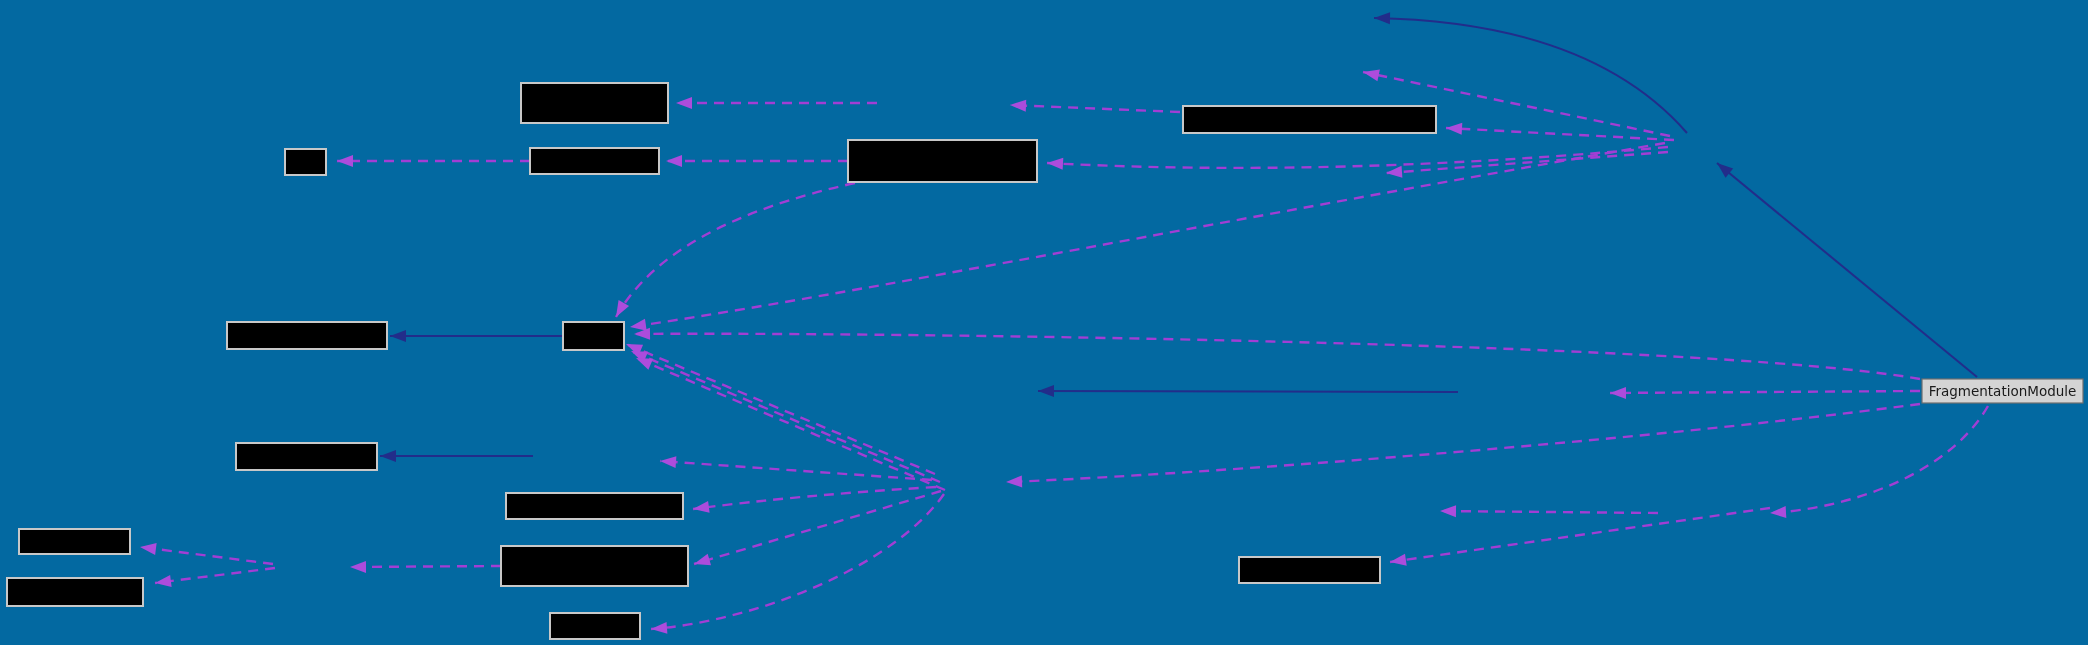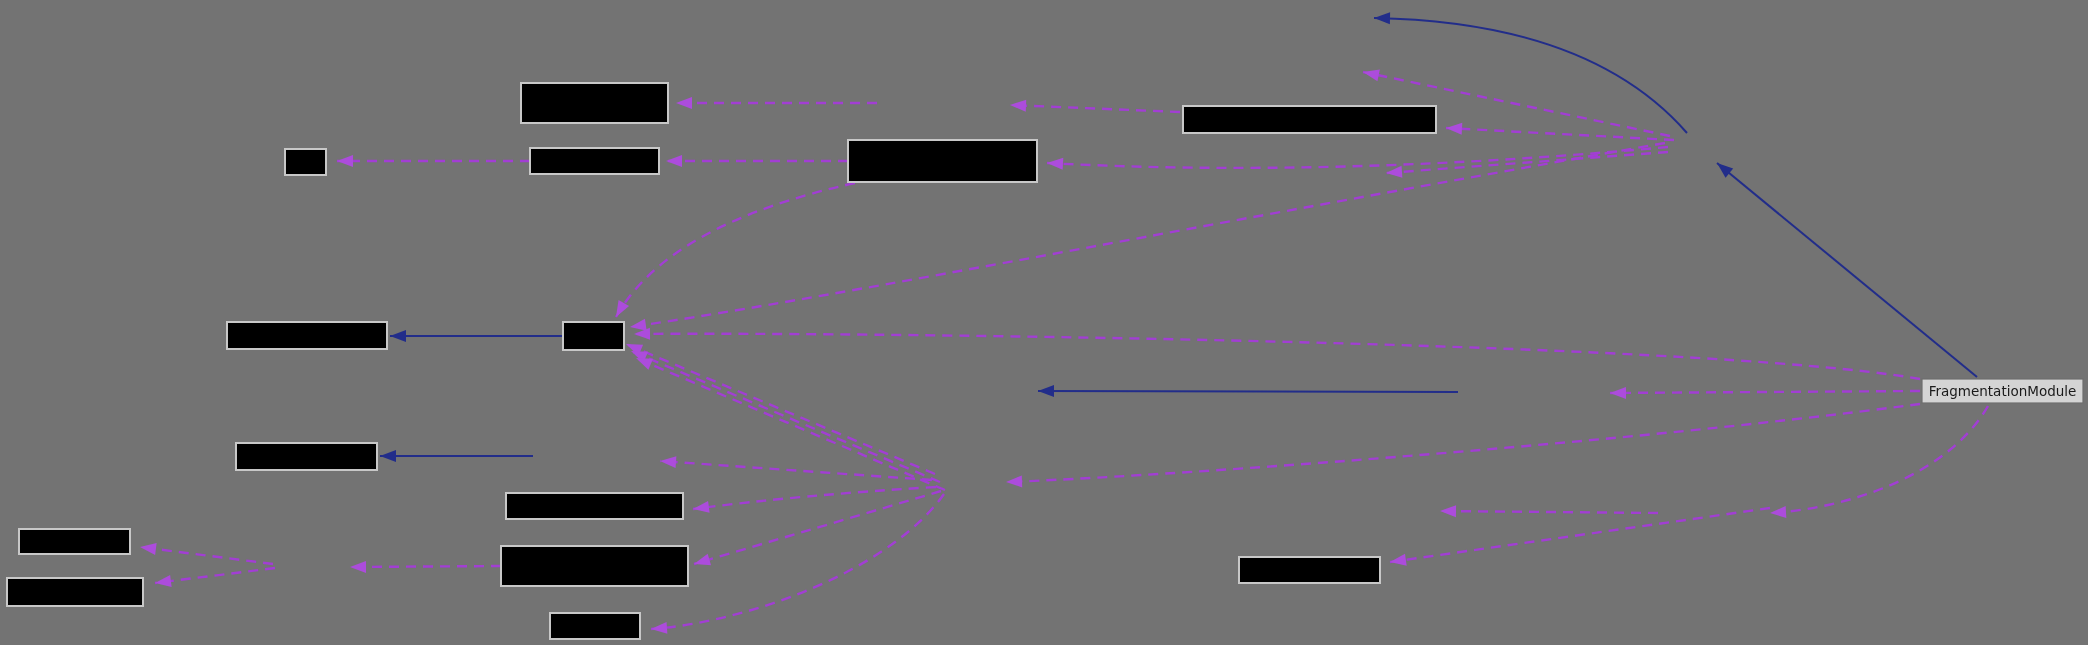--- a/index.html
+++ b/index.html
@@ -4,21 +4,21 @@
 <style>
   html, body {
     margin: 0;
     padding: 0;
     background: #000000;
   }
   .canvas {
     position: relative;
     width: 2088px;
     height: 645px;
-    background: #737373;
+    background: #0369a1;
     overflow: hidden;
     font-family: "DejaVu Sans", "Liberation Sans", sans-serif;
   }
   svg { display: block; }
   text.node-label {
     font-family: "DejaVu Sans", "Liberation Sans", sans-serif;
   }
 </style>
 </head>
 <body>

